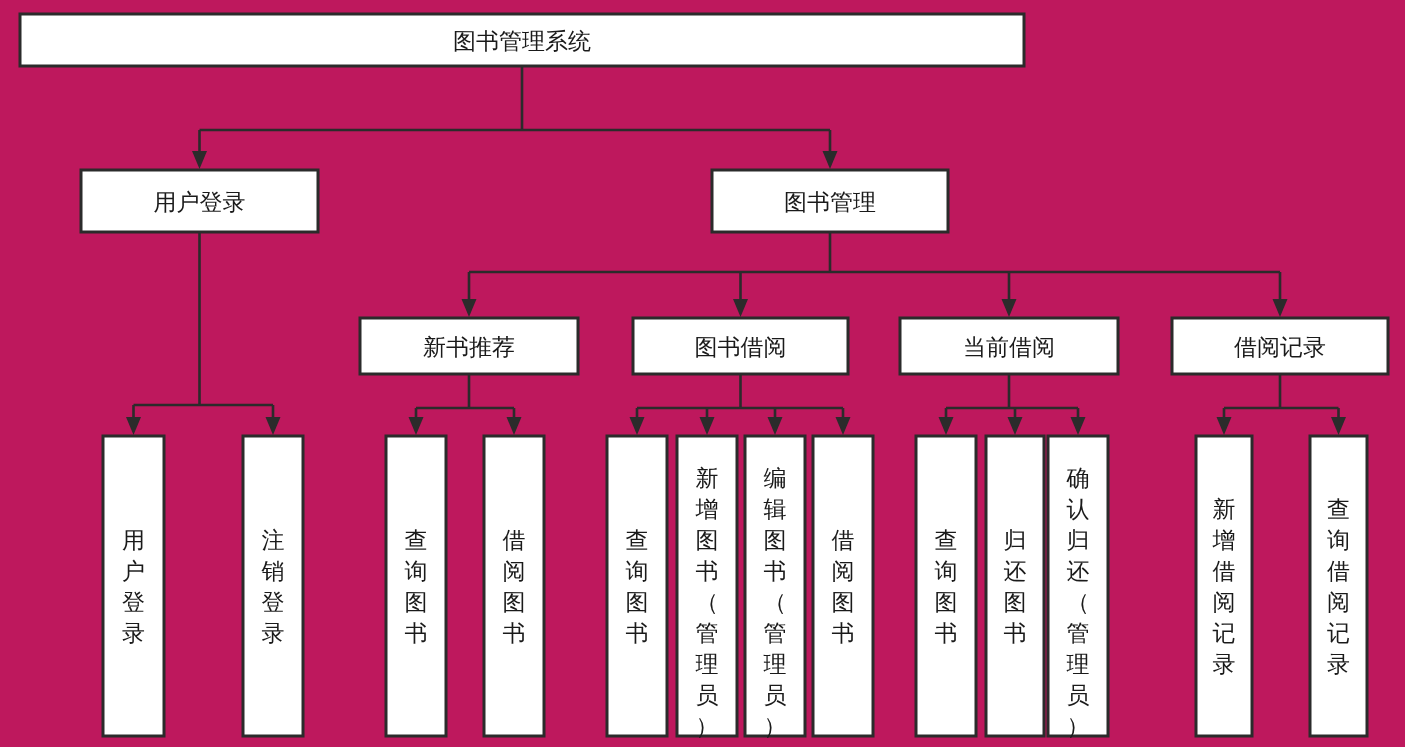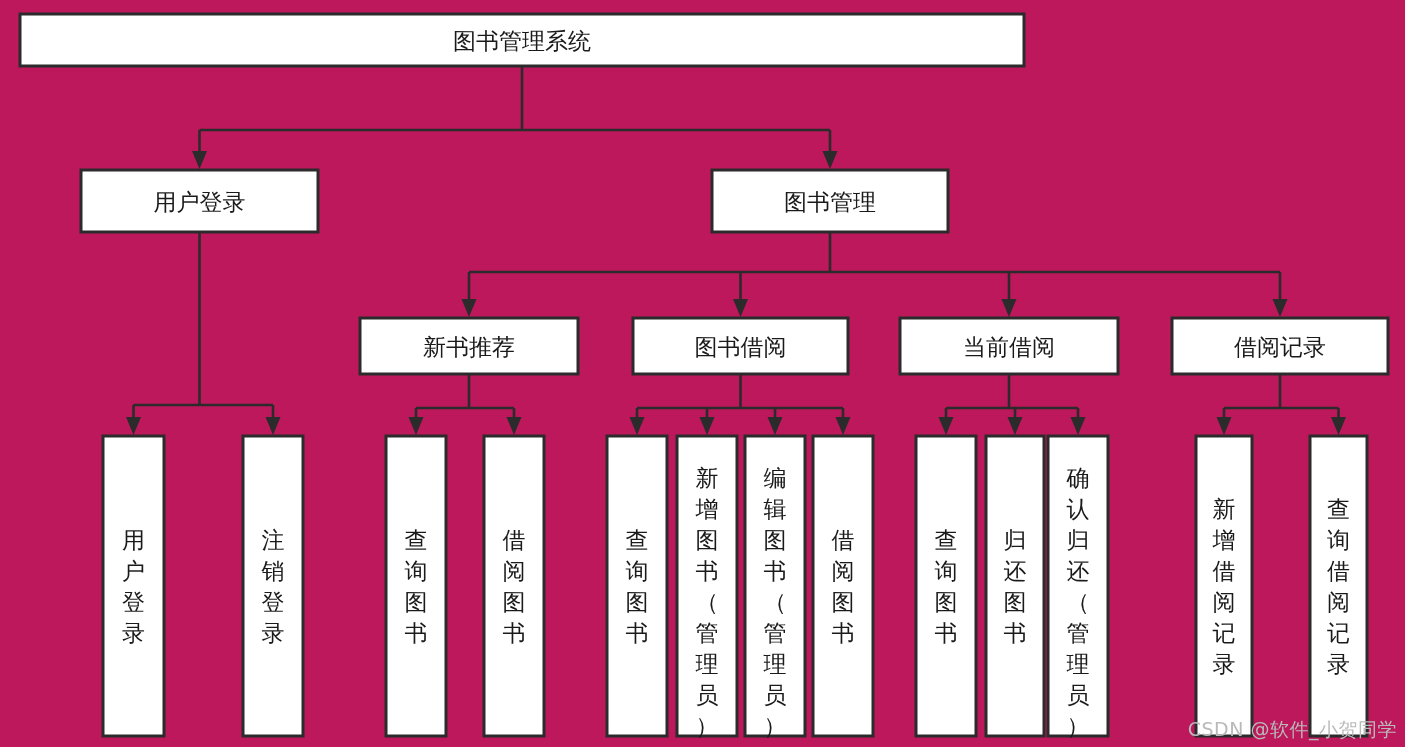--- a/index.html
+++ b/index.html
@@ -166,14 +166,13 @@
         <g>
           <rect class="node-rect" x="1196" y="436" width="56" height="300"></rect>
           <text class="node-label vertical" x="1224" y="508.5"><tspan x="1224" dy="0">新</tspan><tspan x="1224" dy="31">增</tspan><tspan x="1224" dy="31">借</tspan><tspan x="1224" dy="31">阅</tspan><tspan x="1224" dy="31">记</tspan><tspan x="1224" dy="31">录</tspan></text>
         </g>
         <g>
           <rect class="node-rect" x="1310" y="436" width="57" height="300"></rect>
           <text class="node-label vertical" x="1338.5" y="508.5"><tspan x="1338.5" dy="0">查</tspan><tspan x="1338.5" dy="31">询</tspan><tspan x="1338.5" dy="31">借</tspan><tspan x="1338.5" dy="31">阅</tspan><tspan x="1338.5" dy="31">记</tspan><tspan x="1338.5" dy="31">录</tspan></text>
         </g>
       </g>
   </svg>
-  <div class="watermark">CSDN @软件_小贺同学</div>
 </div>
 
 </body></html>

